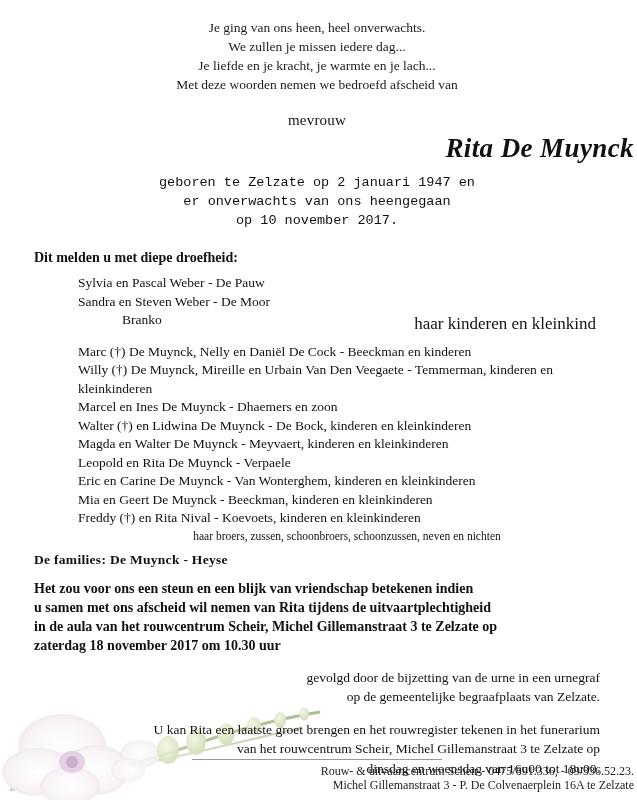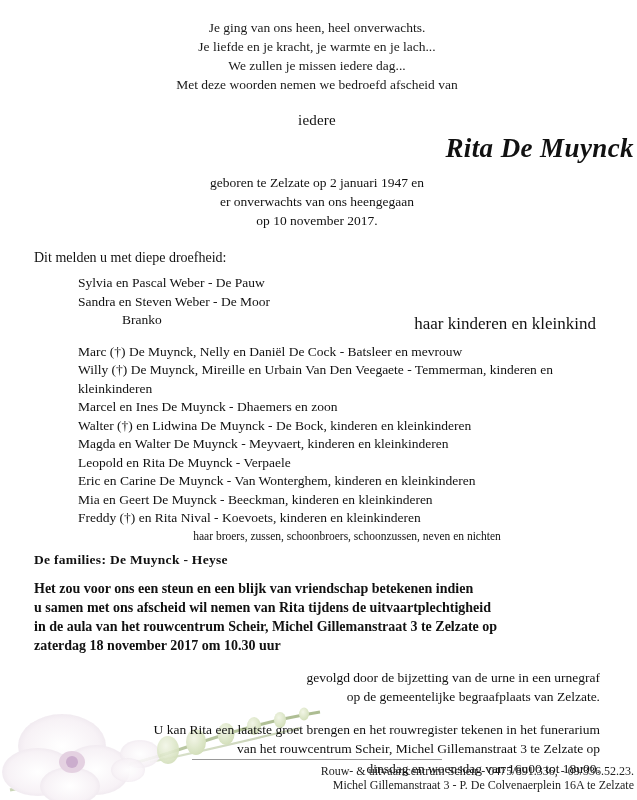--- a/index.html
+++ b/index.html
@@ -58,32 +58,33 @@
     font-size: 27px;
     font-weight: bold;
     font-style: italic;
     letter-spacing: .4px;
   }
   .birth {
     text-align: center;
     margin-top: 9px;
     font-size: 13.5px;
     line-height: 19px;
+    font-family: Liberation Mono, monospace;
   }
 
   
   .content {
     position: relative;
     z-index: 1;
     padding: 0 34px 0 34px;
     margin-top: 20px;
   }
   .lead {
     font-size: 14px;
-    font-weight: normal;
+    font-weight: bold;
     margin-bottom: 8px;
   }
   .fam-line {
     font-size: 13.5px;
     line-height: 18.5px;
     padding-left: 2px;
   }
   .indent-2 { padding-left: 44px; }
   .right-note {
     text-align: right;
@@ -172,45 +173,45 @@
       <ellipse cx="226" cy="84" rx="8.5" ry="11" fill="url(#bud)"></ellipse>
       <ellipse cx="254" cy="76" rx="7" ry="9" fill="url(#bud)"></ellipse>
       <ellipse cx="280" cy="70" rx="6" ry="8" fill="url(#bud)"></ellipse>
       <ellipse cx="304" cy="64" rx="5" ry="6.5" fill="url(#bud)"></ellipse>
       <ellipse cx="168" cy="100" rx="11" ry="14" fill="url(#bud)" opacity="0.9"></ellipse>
     </g>
   </svg>
 
   <div class="verse">
     <div>Je ging van ons heen, heel onverwachts.</div>
+    <div>We zullen je missen iedere dag...</div>
     <div>Je liefde en je kracht, je warmte en je lach...</div>
-    <div>We zullen je missen iedere dag...</div>
     <div>Met deze woorden nemen we bedroefd afscheid van</div>
   </div>
 
-  <div class="mevrouw">iedere</div>
+  <div class="mevrouw">mevrouw</div>
   <div class="name">Rita De Muynck</div>
   <div class="birth">
     <div>geboren te Zelzate op 2 januari 1947 en</div>
     <div>er onverwachts van ons heengegaan</div>
     <div>op 10 november 2017.</div>
   </div>
 
   <div class="content">
 
     <div class="lead">Dit melden u met diepe droefheid:</div>
 
     <div class="fam-line indent-2">Sylvia en Pascal Weber - De Pauw</div>
     <div class="fam-line indent-2">Sandra en Steven Weber - De Moor</div>
     <div class="fam-line" style="padding-left:88px">Branko</div>
     <div class="right-note">haar kinderen en kleinkind</div>
 
     <div class="group-gap"></div>
 
-    <div class="fam-line indent-2">Marc (†) De Muynck, Nelly en Daniël De Cock - Batsleer en mevrouw</div>
+    <div class="fam-line indent-2">Marc (†) De Muynck, Nelly en Daniël De Cock - Beeckman en kinderen</div>
     <div class="fam-line indent-2">Willy (†) De Muynck, Mireille en Urbain Van Den Veegaete - Temmerman, kinderen en kleinkinderen</div>
     <div class="fam-line indent-2">Marcel en Ines De Muynck - Dhaemers en zoon</div>
     <div class="fam-line indent-2">Walter (†) en Lidwina De Muynck - De Bock, kinderen en kleinkinderen</div>
     <div class="fam-line indent-2">Magda en Walter De Muynck - Meyvaert, kinderen en kleinkinderen</div>
     <div class="fam-line indent-2">Leopold en Rita De Muynck - Verpaele</div>
     <div class="fam-line indent-2">Eric en Carine De Muynck - Van Wonterghem, kinderen en kleinkinderen</div>
     <div class="fam-line indent-2">Mia en Geert De Muynck - Beeckman, kinderen en kleinkinderen</div>
     <div class="fam-line indent-2">Freddy (†) en Rita Nival - Koevoets, kinderen en kleinkinderen</div>
     <div class="small-note">haar broers, zussen, schoonbroers, schoonzussen, neven en nichten</div>
 

